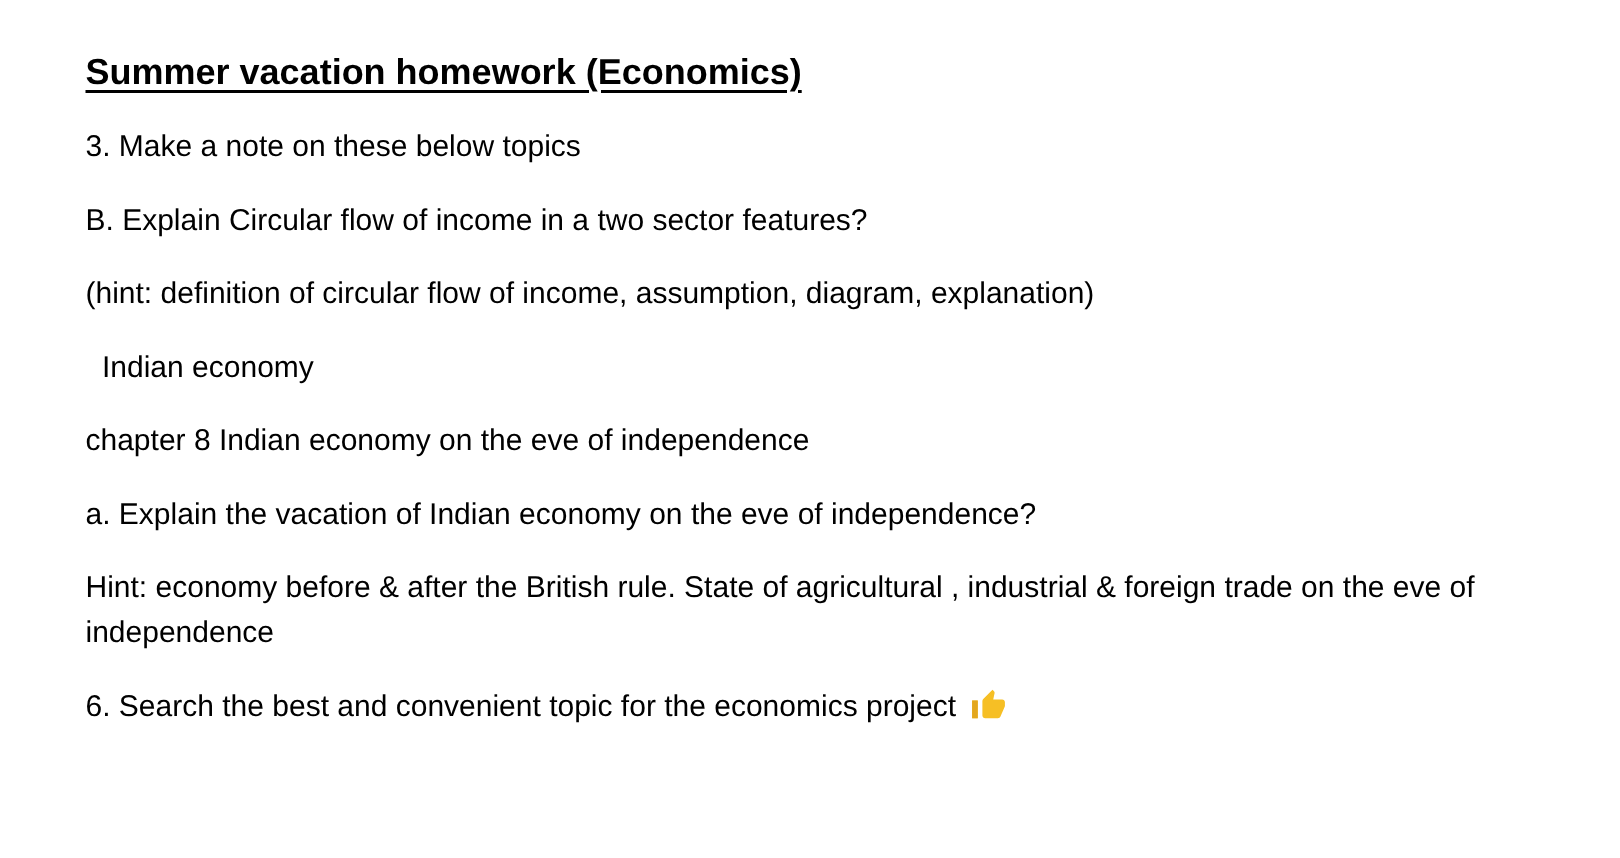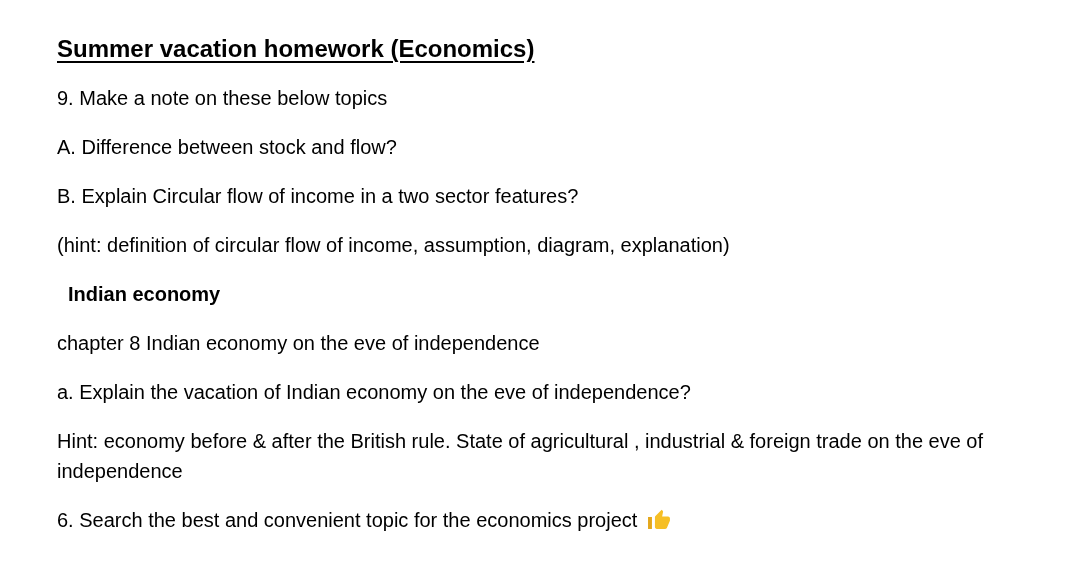--- a/index.html
+++ b/index.html
@@ -26,21 +26,21 @@
     text-decoration-thickness: 2px;
     text-underline-offset: 4px;
   }
   p.line {
     margin: 0 0 19px 0;
     font-size: 20px;
     line-height: 30px;
     font-weight: normal;
   }
   p.line.bold {
-    font-weight: bold;
+    font-weight: normal;
   }
   p.line.indented {
     padding-left: 11px;
   }
   p.line.wrapped {
     max-width: 990px;
   }
   .emoji-icon {
     display: inline-block;
     width: 25px;
@@ -49,23 +49,22 @@
     vertical-align: -5px;
   }
 </style>
 </head>
 <body>
 
 <div class="doc">
 
   <p class="doc-title"><span>Summer vacation homework (Economics)</span></p>
 
-  <p class="line">9. Make a note on these below topics</p>
+  <p class="line">3. Make a note on these below topics</p>
 
-  <p class="line">A. Difference between stock and flow?</p>
 
   <p class="line">B. Explain Circular flow of income in a two sector features?</p>
 
   <p class="line">(hint: definition of circular flow of income, assumption, diagram, explanation)</p>
 
   <p class="line bold indented">Indian economy</p>
 
   <p class="line">chapter 8 Indian economy on the eve of independence</p>
 
   <p class="line">a. Explain the vacation of Indian economy on the eve of independence?</p>

